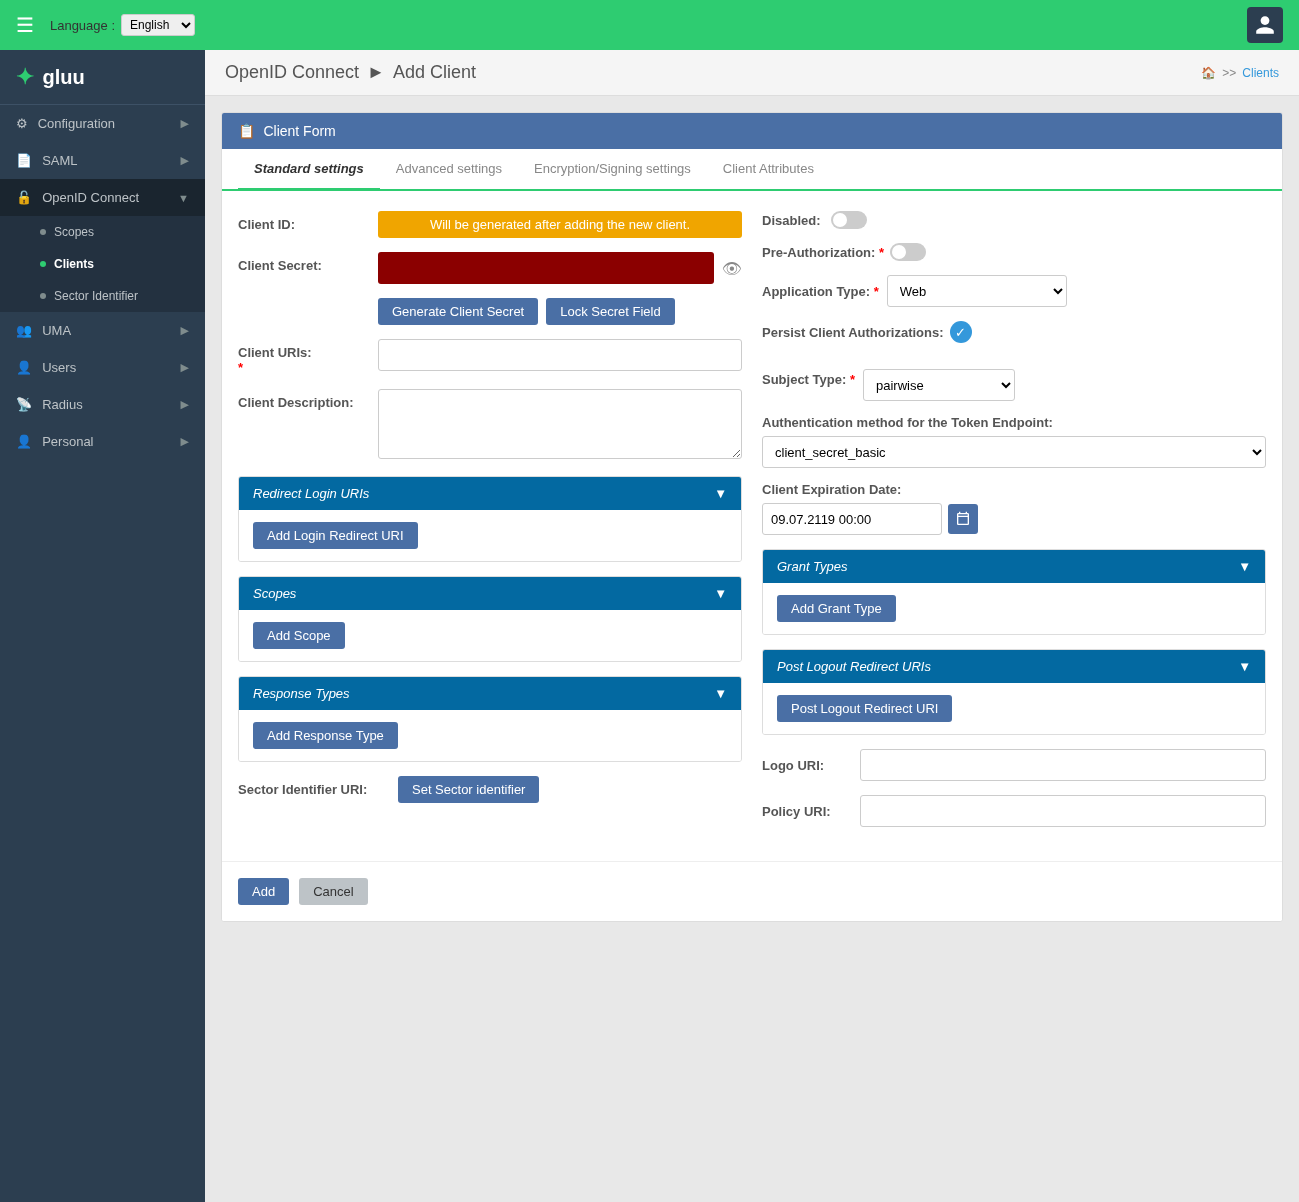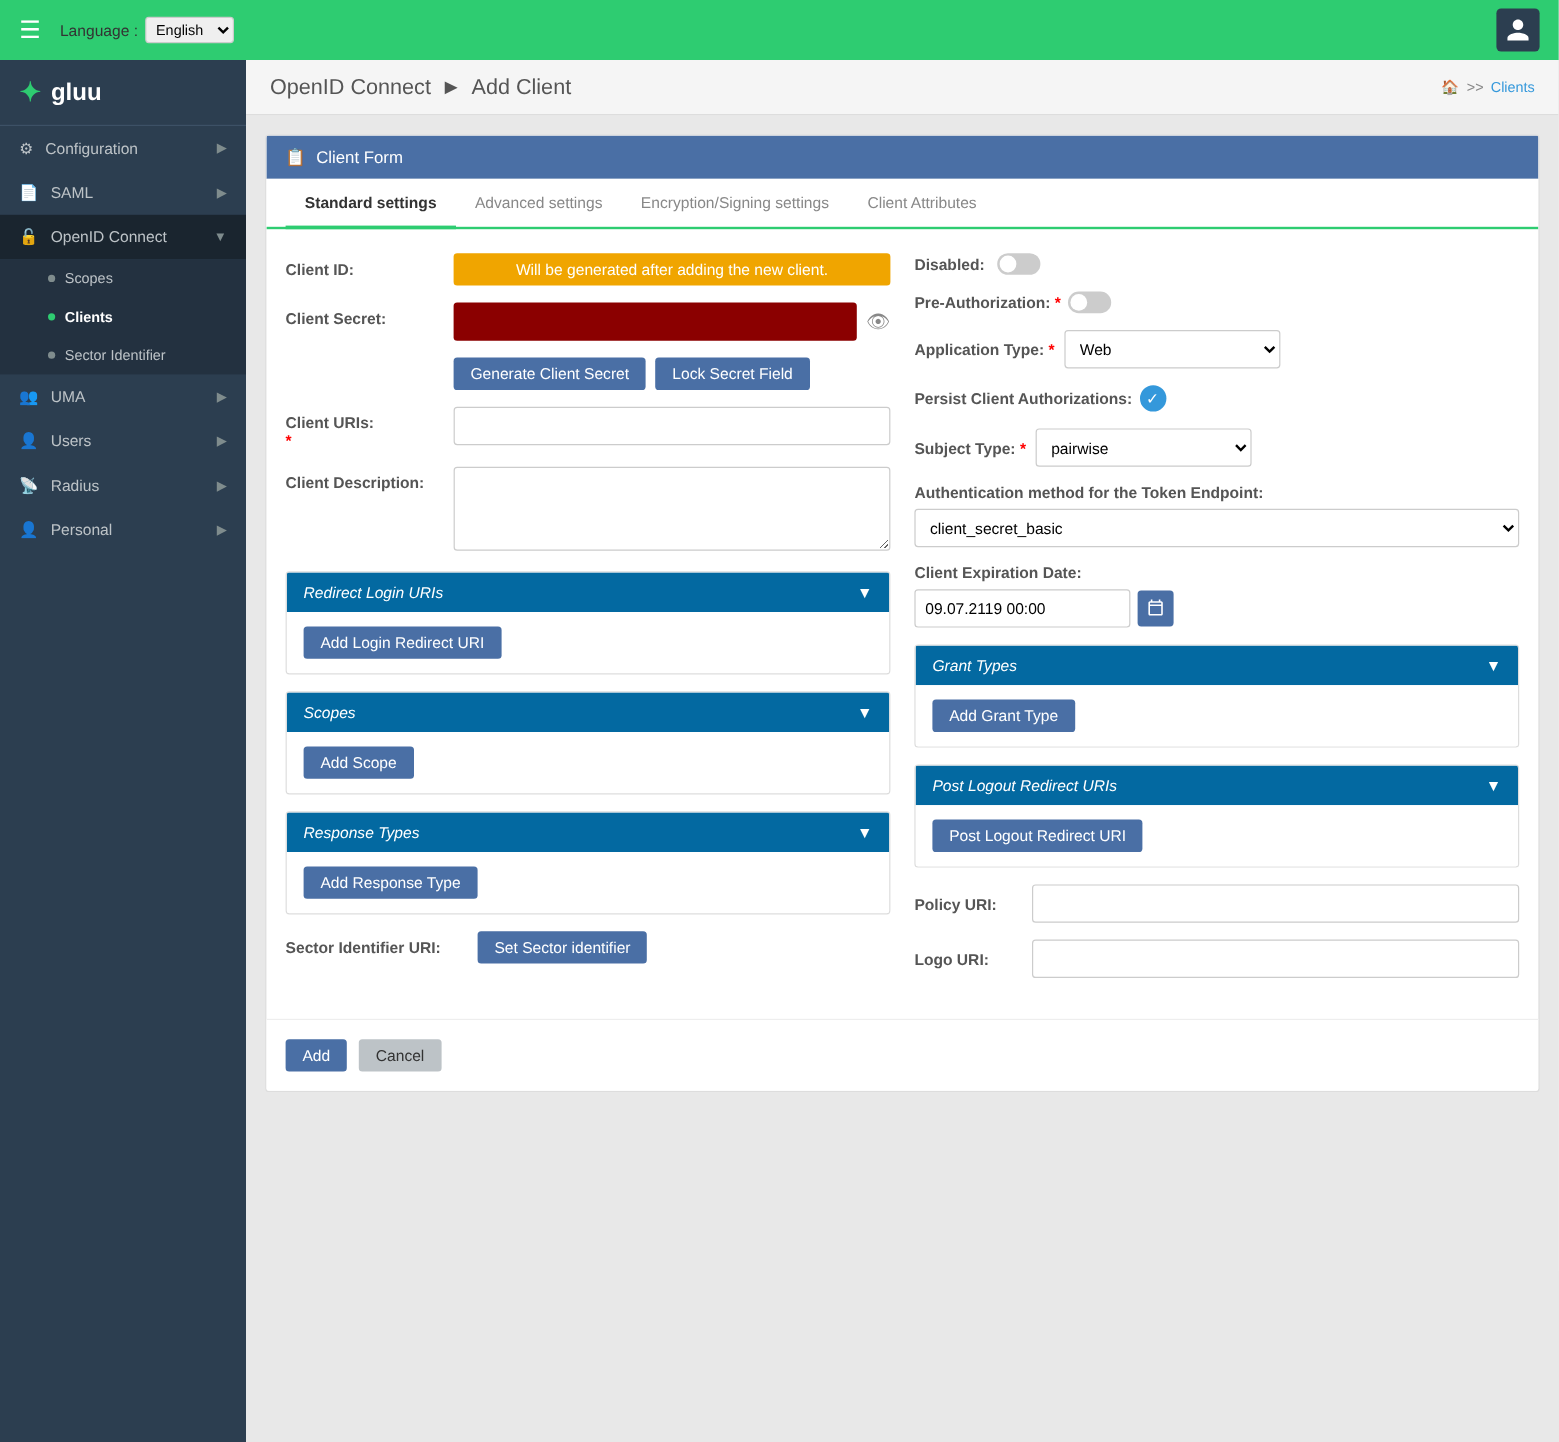--- a/index.html
+++ b/index.html
@@ -114,21 +114,21 @@
       background: white;
     }
     .tab {
       padding: 12px 16px;
       cursor: pointer;
       color: #888;
       font-size: 13px;
       border-bottom: 3px solid transparent;
       margin-bottom: -2px;
     }
-    .tab.active { color: #333; border-bottom: 3px solid #2ecc71; font-weight: bold; }
+    .tab.active { color: #333; border-bottom: 3px solid #2ecc71; font-weight: bold; font-style: italic; }
 
     
     .form-content { padding: 20px 16px; }
 
     .form-group { margin-bottom: 14px; display: flex; align-items: flex-start; gap: 10px; }
     .form-group label { width: 130px; font-size: 13px; color: #555; padding-top: 6px; flex-shrink: 0; font-weight: bold; }
     .form-group .field { flex: 1; }
 
     .form-control {
       width: 100%;
@@ -458,21 +458,21 @@
             <div style="display:flex; align-items:center; gap:6px; margin-bottom:14px;">
               <span style="font-weight:bold;color:#555;font-size:13px;">Persist Client Authorizations:</span>
               <div class="check-circle">✓</div>
             </div>
 
             <div style="display:flex; align-items:center; gap:8px; margin-bottom:14px;">
               <span style="font-weight:bold;color:#555;font-size:13px;">
                 <span>Subject Type:</span>
                 <span style="color:red;"> *</span>
               </span>
-              <select class="form-control" style="width:180px;">
+              <select class="form-control" style="width:152px;margin-top:12px;">
                 <option>pairwise</option>
                 <option>public</option>
               </select>
             </div>
 
             <div style="margin-bottom:14px;">
               <div style="font-weight:bold;color:#555;font-size:13px;margin-bottom:6px;">Authentication method for the Token Endpoint:</div>
               <select class="form-control">
                 <option>client_secret_basic</option>
                 <option>client_secret_post</option>
@@ -508,26 +508,26 @@
               <div class="section-header">
                 <span>Post Logout Redirect URIs</span>
                 <span>▼</span>
               </div>
               <div class="section-body">
                 <button class="btn btn-blue">Post Logout Redirect URI</button>
               </div>
             </div>
 
             <div style="display:flex; align-items:center; gap:8px; margin-bottom:14px;">
+              <span style="font-weight:bold;color:#555;font-size:13px;width:90px;flex-shrink:0;">Logo URI:</span>
+              <input type="text" class="form-control" style="flex: 1 1 0%;">
+            </div>
+
+            <div style="display:flex; align-items:center; gap:8px; margin-bottom:14px;">
               <span style="font-weight:bold;color:#555;font-size:13px;width:90px;flex-shrink:0;">Policy URI:</span>
-              <input type="text" class="form-control" style="flex: 1 1 0%;">
-            </div>
-
-            <div style="display:flex; align-items:center; gap:8px; margin-bottom:14px;">
-              <span style="font-weight:bold;color:#555;font-size:13px;width:90px;flex-shrink:0;">Logo URI:</span>
               <input type="text" class="form-control" style="flex: 1 1 0%;">
             </div>
 
           </div>
         </div>
       </div>
 
       <div class="action-row">
         <button class="btn btn-blue">Add</button>
         <button class="btn btn-cancel">Cancel</button>

